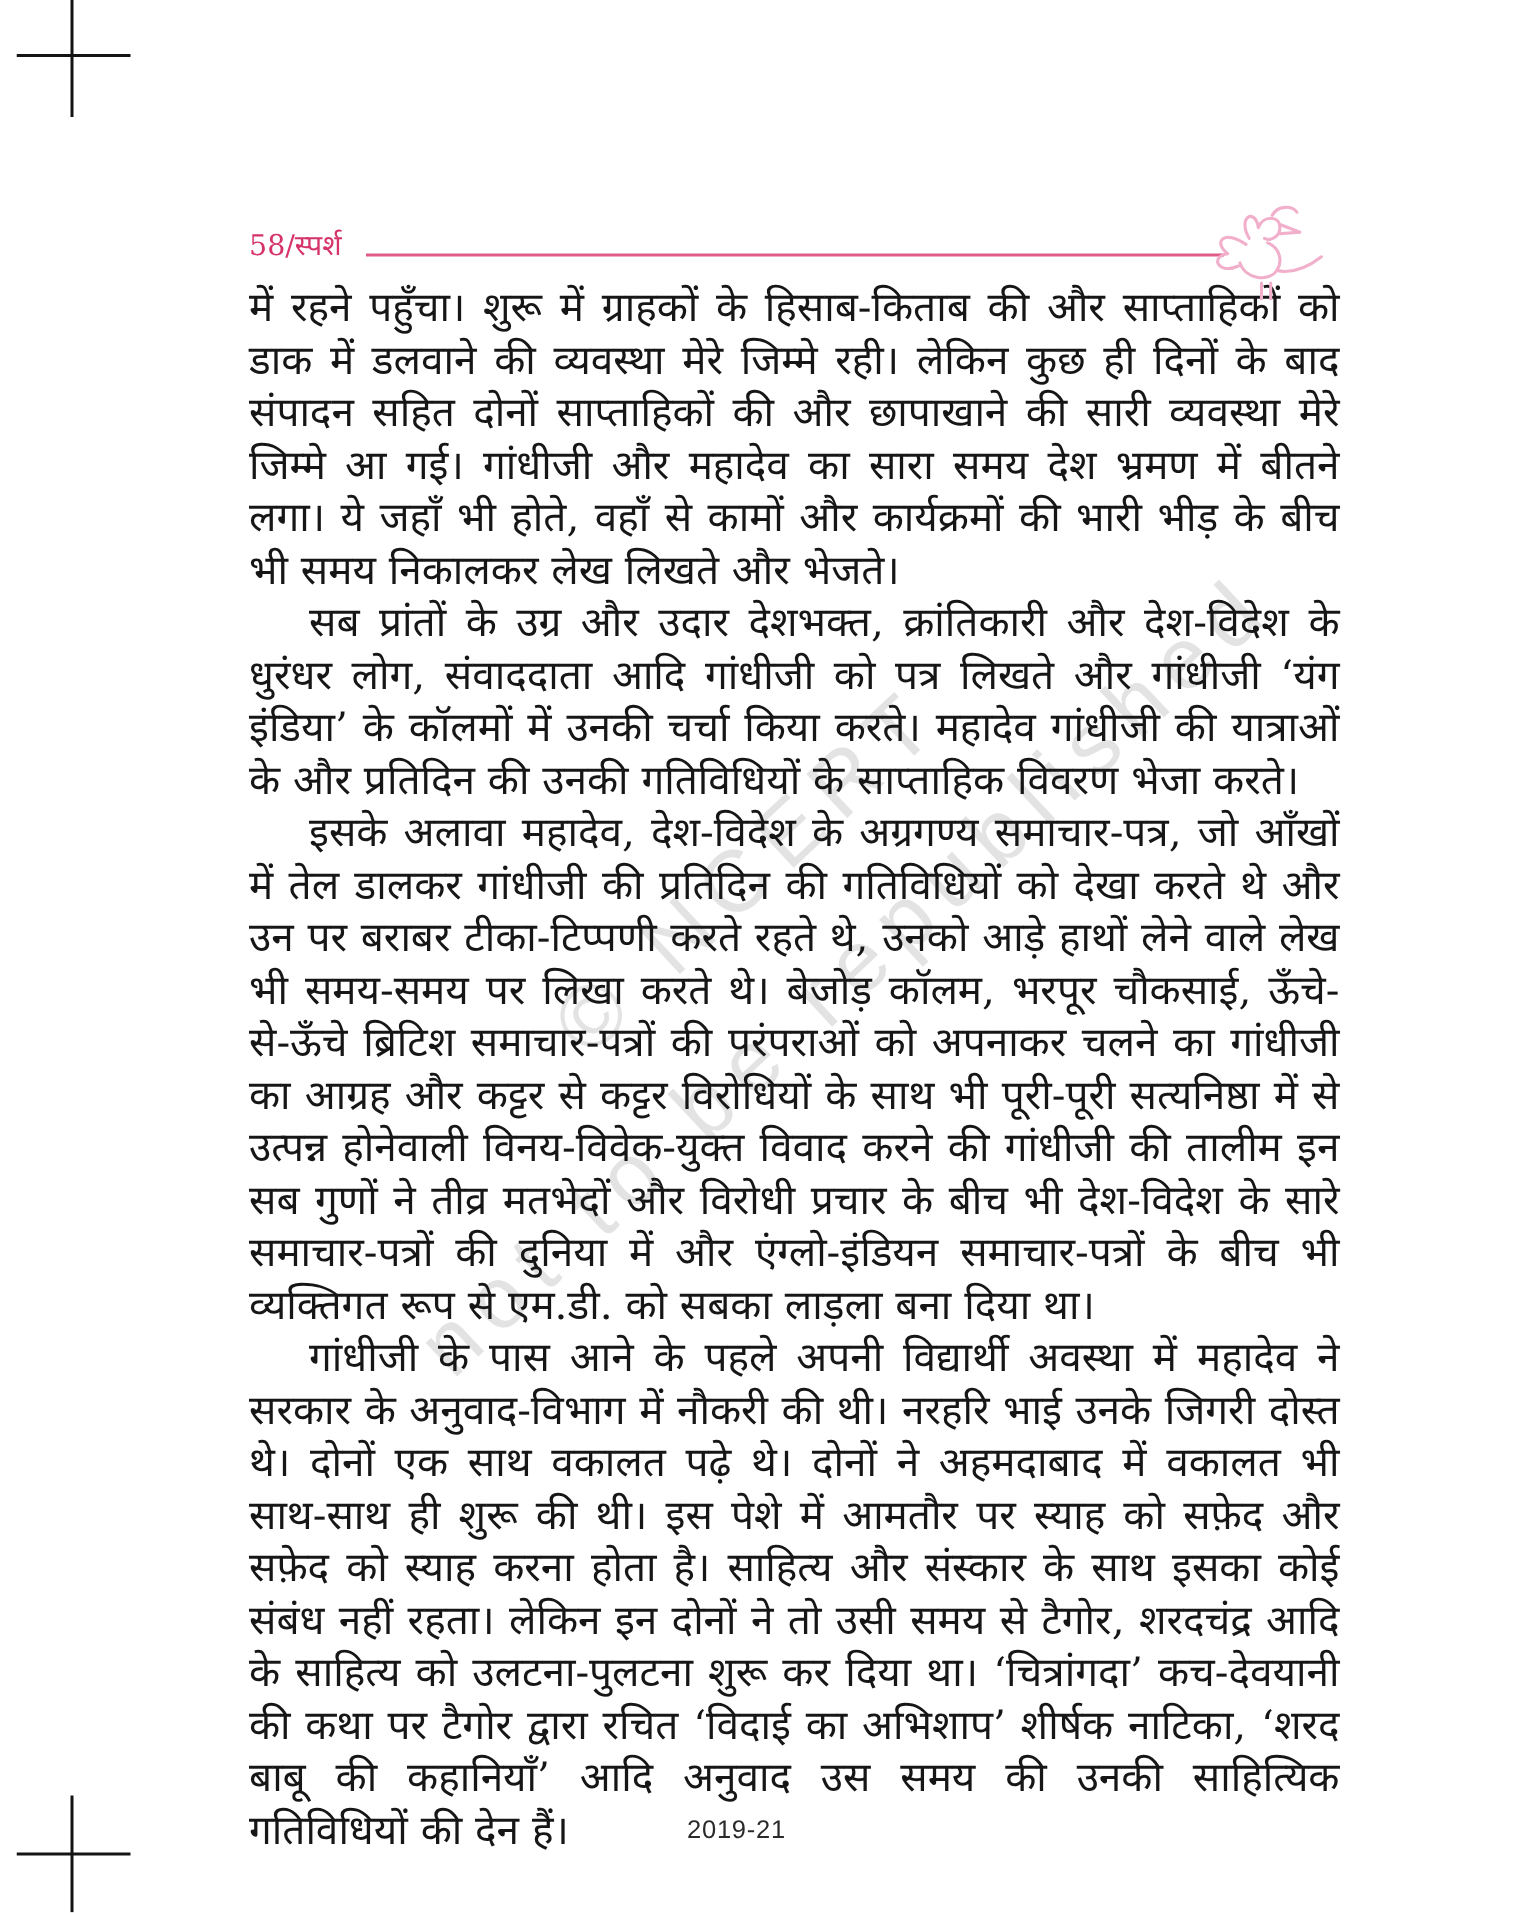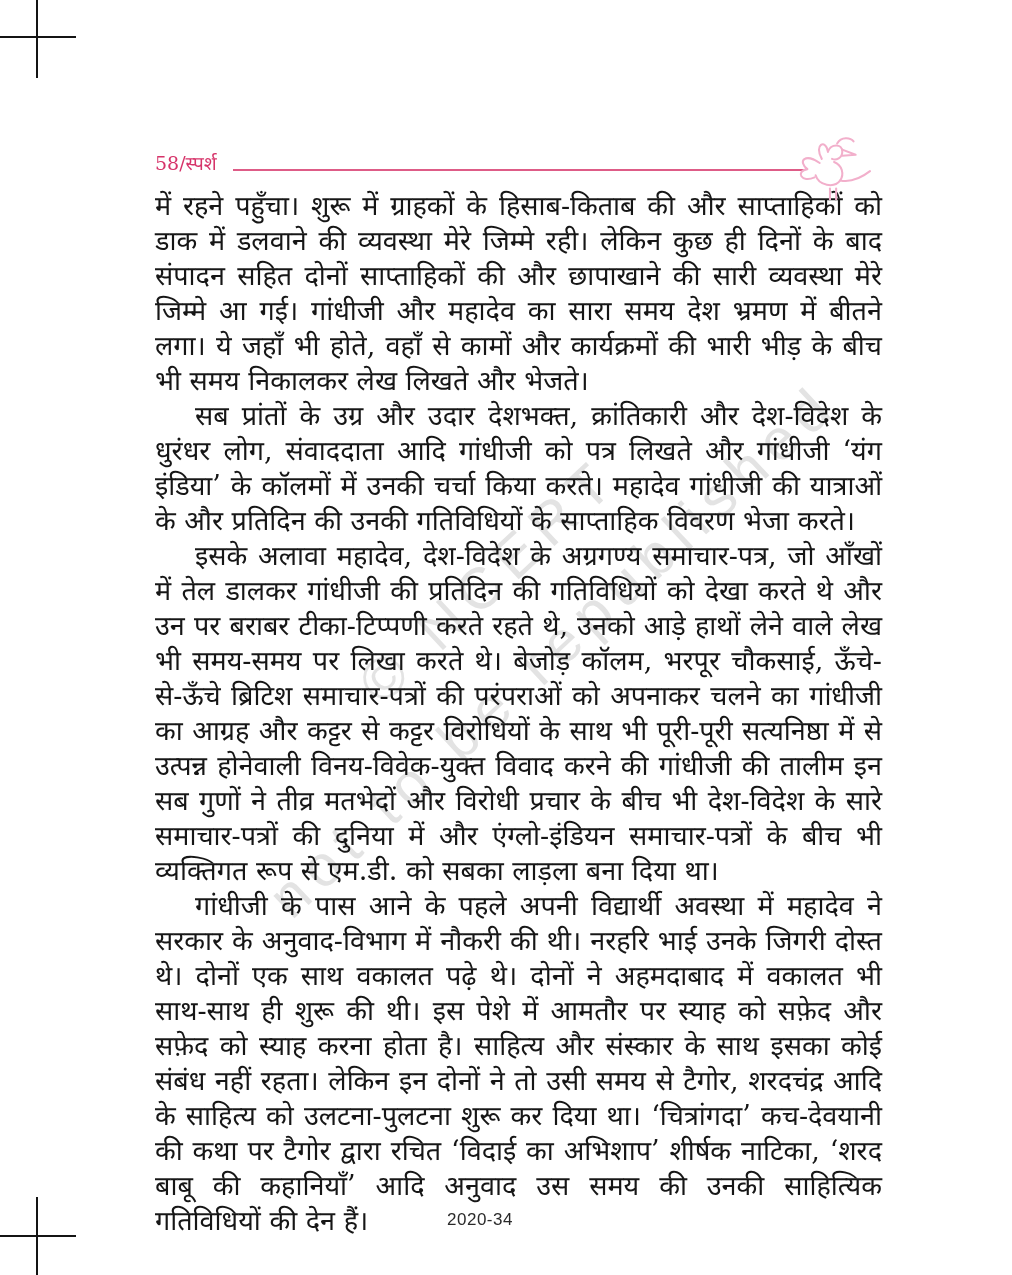--- a/index.html
+++ b/index.html
@@ -8,20 +8,21 @@
     --body_text:#161616;
     --watermark_gray:#e3e3e3;
   }
   html,body{margin:0;padding:0;background:#ffffff;}
   .page{
     position:relative;
     width:960px;height:1275px;
     background:#ffffff;
     overflow:hidden;
     font-family:"DejaVu Serif","Liberation Serif",serif;
+    margin-left:11px;
   }
   
   .cm-h{position:absolute;height:2px;width:76px;background:#141414;}
   .cm-v{position:absolute;width:2px;height:78px;background:#141414;}
   .cm-tl-h{left:0;top:36px;}
   .cm-tl-v{left:36px;top:0;}
   .cm-bl-h{left:0;top:1235px;}
   .cm-bl-v{left:36px;top:1197px;}
   
   .page-label{
@@ -102,16 +103,16 @@
   </div>
 
   <div class="lesson">
     <p>में रहने पहुँचा। शुरू में ग्राहकों के हिसाब-किताब की और साप्ताहिकों को डाक में डलवाने की व्यवस्था मेरे जिम्मे रही। लेकिन कुछ ही दिनों के बाद संपादन सहित दोनों साप्ताहिकों की और छापाखाने की सारी व्यवस्था मेरे जिम्मे आ गई। गांधीजी और महादेव का सारा समय देश भ्रमण में बीतने लगा। ये जहाँ भी होते, वहाँ से कामों और कार्यक्रमों की भारी भीड़ के बीच भी समय निकालकर लेख लिखते और भेजते।</p>
     <p class="indent">सब प्रांतों के उग्र और उदार देशभक्त, क्रांतिकारी और देश-विदेश के धुरंधर लोग, संवाददाता आदि गांधीजी को पत्र लिखते और गांधीजी ‘यंग इंडिया’ के कॉलमों में उनकी चर्चा किया करते। महादेव गांधीजी की यात्राओं के और प्रतिदिन की उनकी गतिविधियों के साप्ताहिक विवरण भेजा करते।</p>
     <p class="indent">इसके अलावा महादेव, देश-विदेश के अग्रगण्य समाचार-पत्र, जो आँखों में तेल डालकर गांधीजी की प्रतिदिन की गतिविधियों को देखा करते थे और उन पर बराबर टीका-टिप्पणी करते रहते थे, उनको आड़े हाथों लेने वाले लेख भी समय-समय पर लिखा करते थे। बेजोड़ कॉलम, भरपूर चौकसाई, ऊँचे-से-ऊँचे ब्रिटिश समाचार-पत्रों की परंपराओं को अपनाकर चलने का गांधीजी का आग्रह और कट्टर से कट्टर विरोधियों के साथ भी पूरी-पूरी सत्यनिष्ठा में से उत्पन्न होनेवाली विनय-विवेक-युक्त विवाद करने की गांधीजी की तालीम इन सब गुणों ने तीव्र मतभेदों और विरोधी प्रचार के बीच भी देश-विदेश के सारे समाचार-पत्रों की दुनिया में और एंग्लो-इंडियन समाचार-पत्रों के बीच भी व्यक्तिगत रूप से एम.डी. को सबका लाड़ला बना दिया था।</p>
     <p class="indent">गांधीजी के पास आने के पहले अपनी विद्यार्थी अवस्था में महादेव ने सरकार के अनुवाद-विभाग में नौकरी की थी। नरहरि भाई उनके जिगरी दोस्त थे। दोनों एक साथ वकालत पढ़े थे। दोनों ने अहमदाबाद में वकालत भी साथ-साथ ही शुरू की थी। इस पेशे में आमतौर पर स्याह को सफ़ेद और सफ़ेद को स्याह करना होता है। साहित्य और संस्कार के साथ इसका कोई संबंध नहीं रहता। लेकिन इन दोनों ने तो उसी समय से टैगोर, शरदचंद्र आदि के साहित्य को उलटना-पुलटना शुरू कर दिया था। ‘चित्रांगदा’ कच-देवयानी की कथा पर टैगोर द्वारा रचित ‘विदाई का अभिशाप’ शीर्षक नाटिका, ‘शरद बाबू की कहानियाँ’ आदि अनुवाद उस समय की उनकी साहित्यिक गतिविधियों की देन हैं।</p>
   </div>
 
   <div class="footer">
-    <span>2020-34</span>
+    <span>2019-21</span>
   </div>
 
 </div>
 
 </body></html>

